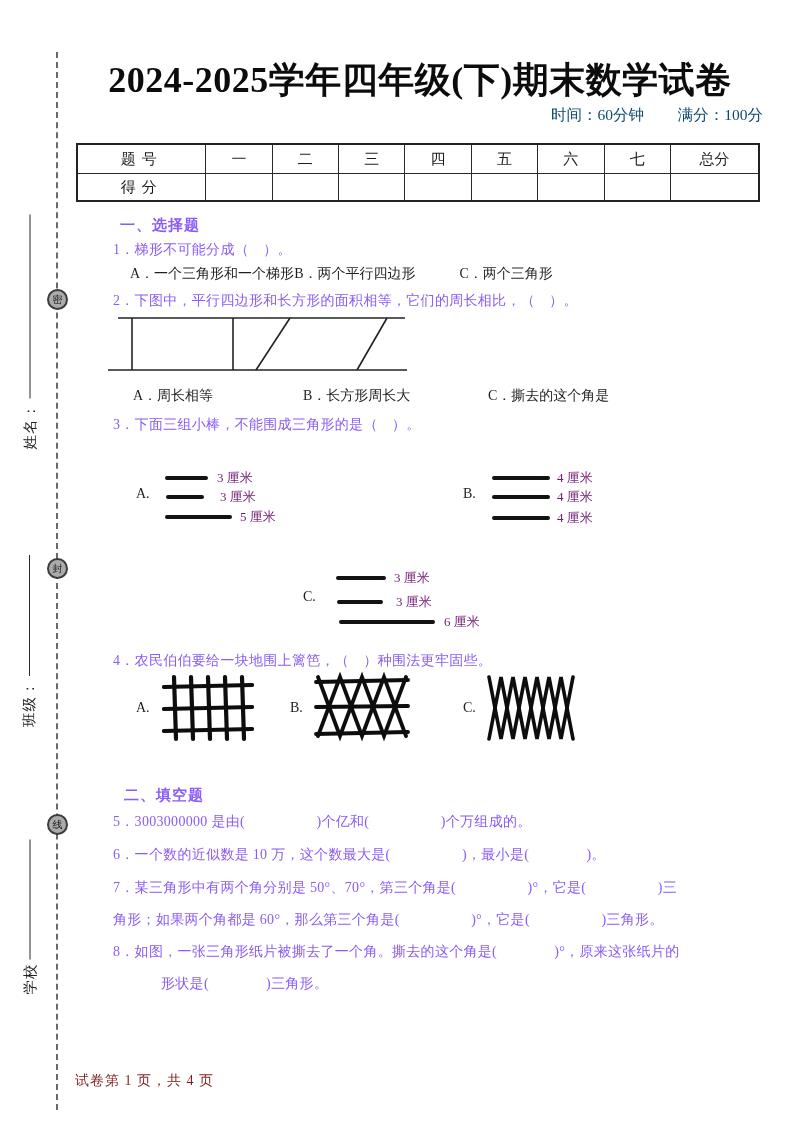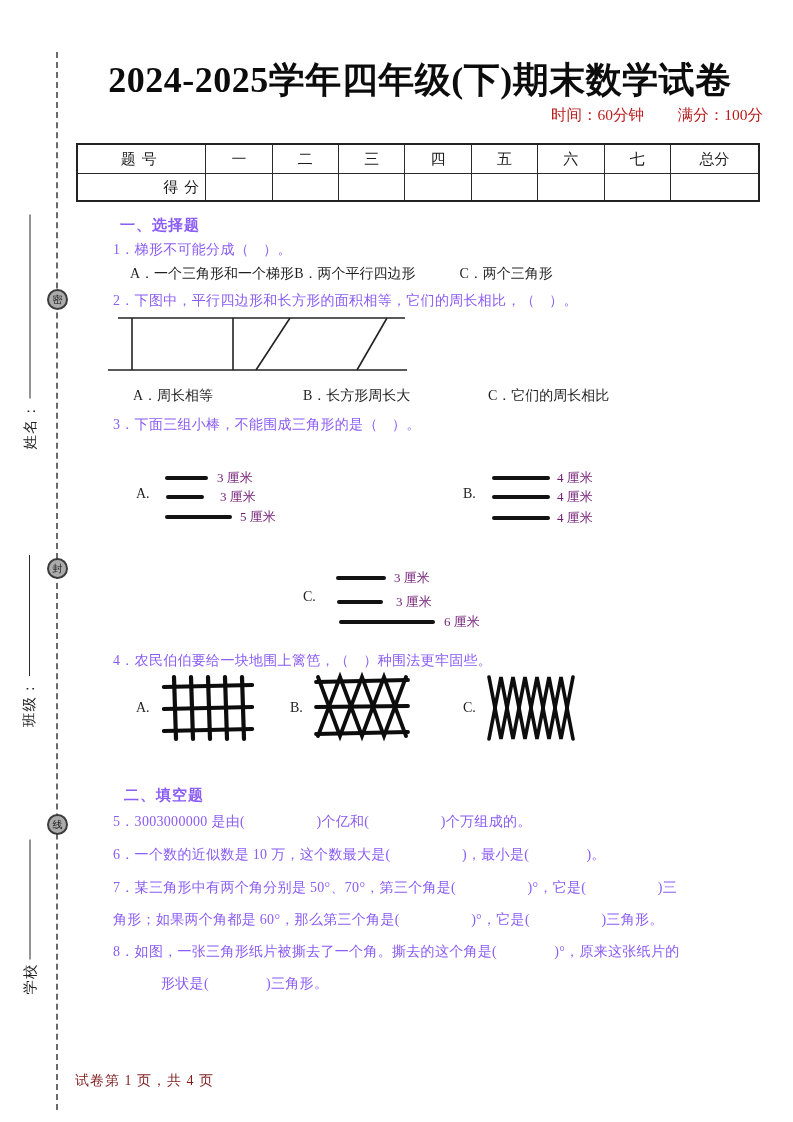--- a/index.html
+++ b/index.html
@@ -22,31 +22,31 @@
     position:absolute;height:22px;display:flex;align-items:center;
     transform:rotate(-90deg);font-size:14.5px;color:#222;white-space:nowrap;
   }
   .vfield .vlabel{margin-right:4px;letter-spacing:1px;}
   .vfield .vblank{flex:1;height:0;border-top:1.5px solid #2b2b2b;}
   
   .title{
     position:absolute;left:75px;top:56px;width:690px;text-align:center;
     font-size:36px;font-weight:700;letter-spacing:0.5px;color:#0c0c0c;white-space:nowrap;
   }
-  .meta{position:absolute;top:105px;right:30px;font-size:15.5px;color:#b91c1c;white-space:nowrap;}
+  .meta{position:absolute;top:105px;right:30px;font-size:15.5px;color:#0c4a6e;white-space:nowrap;}
   .meta .gap{margin-left:30px;}
   
   table.score{
     position:absolute;left:76px;top:143px;width:684px;border-collapse:collapse;
     font-size:15px;color:#1b1b1b;table-layout:fixed;
   }
   table.score{border:2.5px solid #222;}
   table.score td{border:1.2px solid #2a2a2a;text-align:center;padding:0;}
   table.score tr.r1 td{height:28px;}
-  table.score tr.r2 td{height:26px;text-align:right;}
+  table.score tr.r2 td{height:26px;}
   td.spaced{letter-spacing:6px;}
   
   .tline{position:absolute;font-size:14px;color:#8b5cf6;white-space:nowrap;letter-spacing:0.3px;}
   .sect{font-weight:700;font-size:15px;letter-spacing:1px;}
   .optrow{position:absolute;font-size:14px;color:#1f1f1f;white-space:nowrap;display:flex;}
   .optrow .w1{display:inline-block;width:170px;}
   .optrow .w2{display:inline-block;width:185px;}
   
   .stick{position:absolute;height:3.5px;background:#121212;border-radius:2px;}
   .sticklab{position:absolute;font-size:13px;color:#701a75;white-space:nowrap;}
@@ -141,21 +141,21 @@
     <line x1="5" y1="58" x2="304" y2="58" stroke="#222" stroke-width="1.6"></line>
     <line x1="29" y1="6" x2="29" y2="58" stroke="#222" stroke-width="1.6"></line>
     <line x1="130" y1="6" x2="130" y2="58" stroke="#222" stroke-width="1.6"></line>
     <line x1="153" y1="58" x2="187" y2="6" stroke="#222" stroke-width="1.6"></line>
     <line x1="254" y1="58" x2="284" y2="6" stroke="#222" stroke-width="1.6"></line>
   </svg>
 
   <div class="optrow" style="left:133px;top:387px;">
     <span class="w1">A．周长相等</span>
     <span class="w2">B．长方形周长大</span>
-    <span>C．它们的周长相比</span>
+    <span>C．撕去的这个角是</span>
   </div>
 
   <div class="tline" style="left:113px;top:416px;">3．下面三组小棒，不能围成三角形的是（　）。</div>
 
   <div class="grouplab" style="left:136px;top:486px;">A.</div>
   <div class="stick" style="left:165px;top:476px;width:43px;"></div>
   <div class="sticklab" style="left:217px;top:469px;">3 厘米</div>
   <div class="stick" style="left:166px;top:495px;width:38px;"></div>
   <div class="sticklab" style="left:220px;top:488px;">3 厘米</div>
   <div class="stick" style="left:165px;top:515px;width:67px;"></div>

